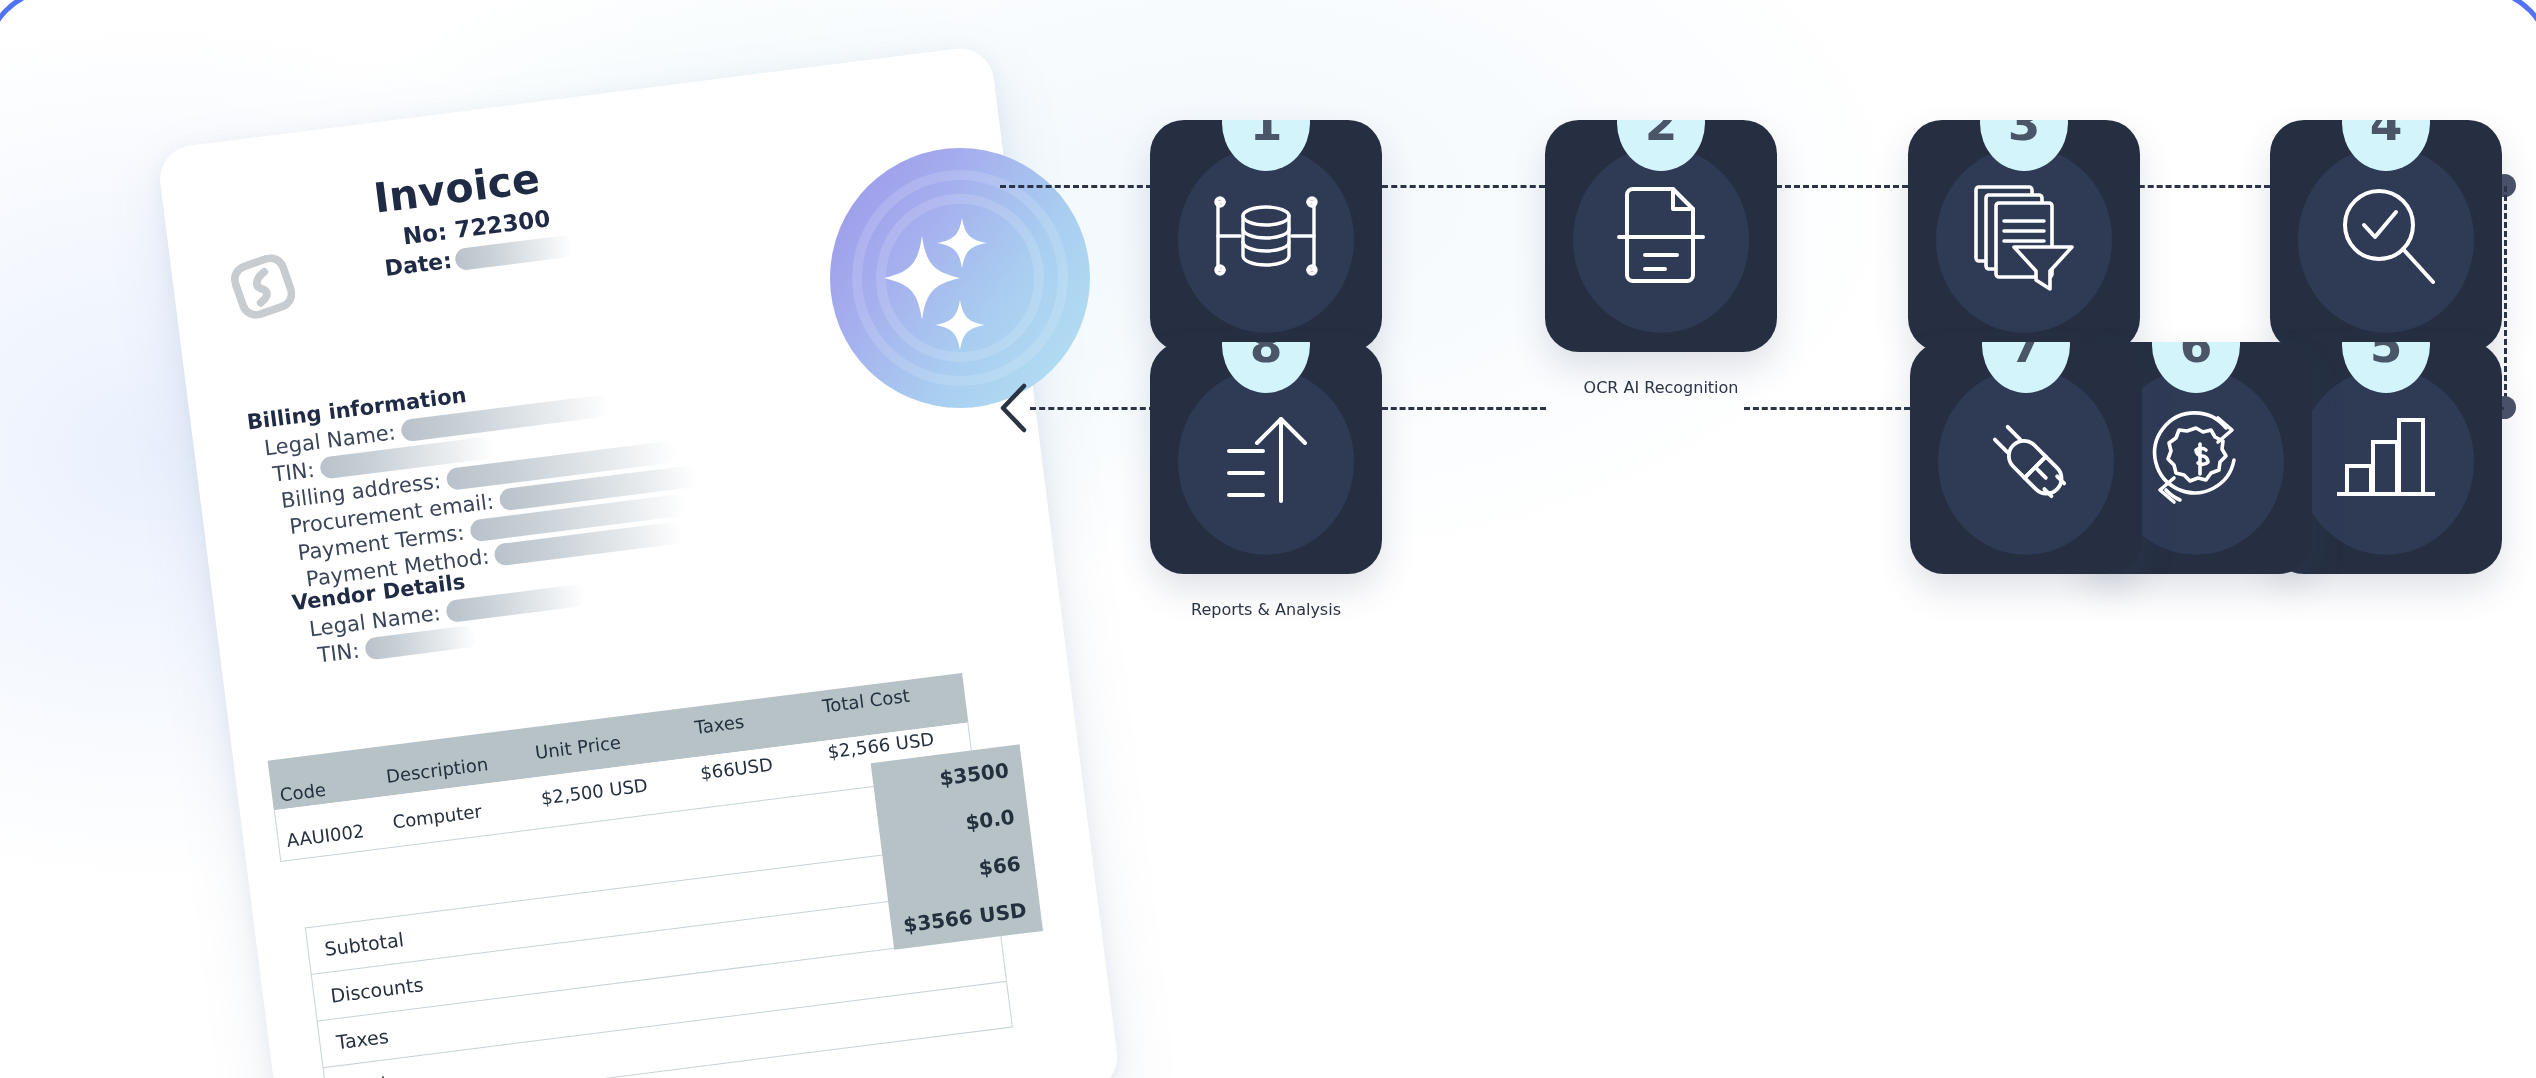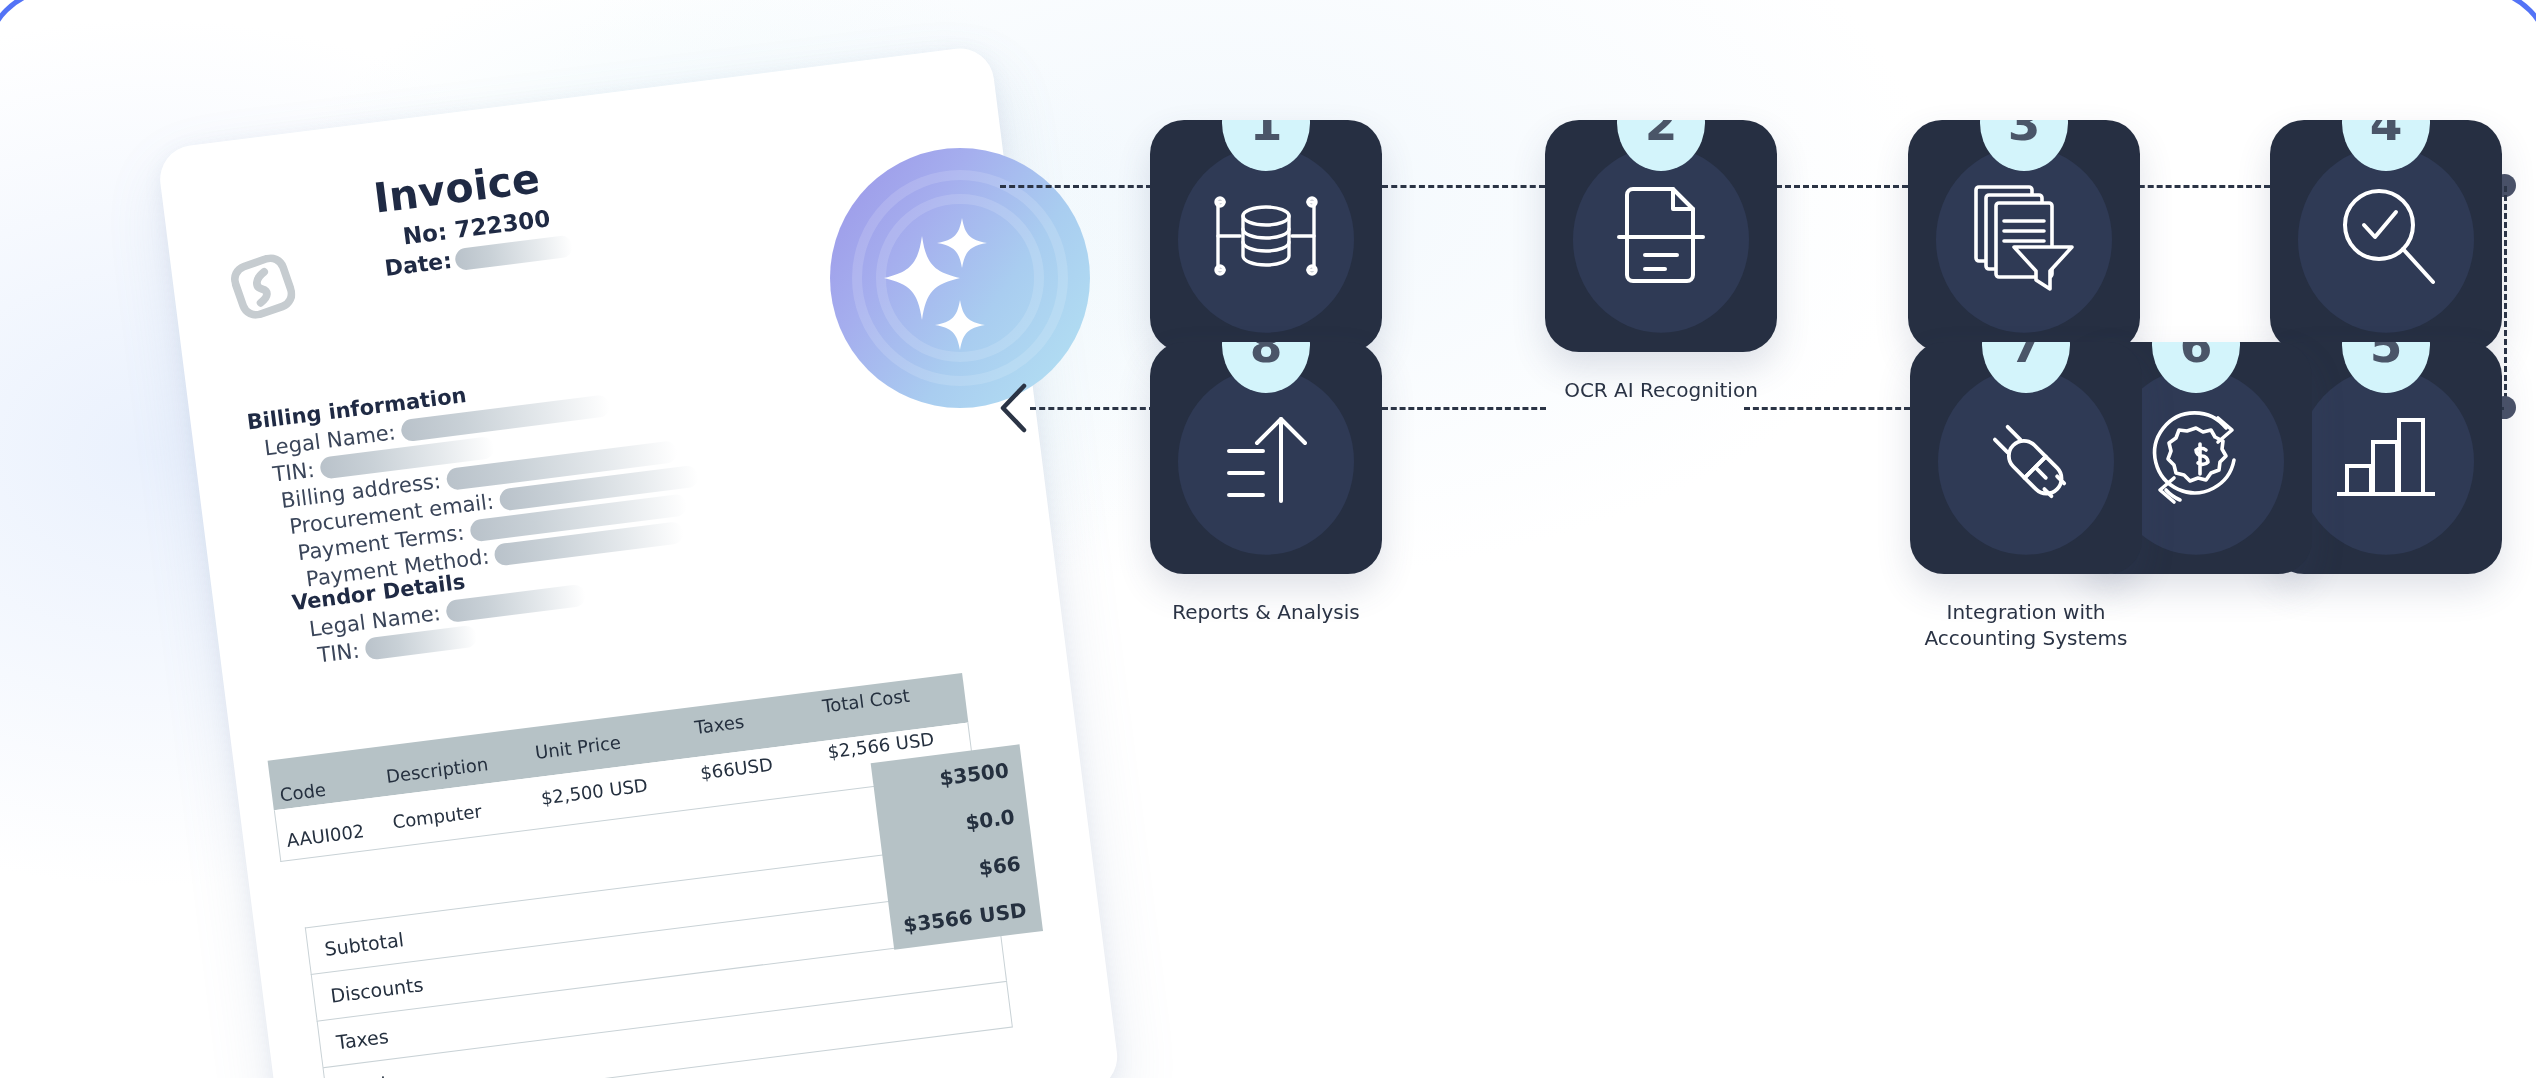--- a/index.html
+++ b/index.html
@@ -233,21 +233,21 @@
     font-family: "DejaVu Sans", sans-serif;
     font-weight: 700;
     font-size: 47px;
     color: #4a5568;
     z-index: 5;
   }
   .card-label {
     margin-top: 25px;
     text-align: center;
     font-family: "DejaVu Sans", sans-serif;
-    font-size: 20px;
+    font-size: 16px;
     color: #2b3445;
     line-height: 1.32;
     width: 246px;
     margin-left: -7px;
   }
 
   .dash-h {
     position: absolute;
     height: 0;
     border-top: 3px dashed #2b3445;
@@ -524,21 +524,20 @@
           <g fill="none" stroke="#fff" stroke-width="3.8" stroke-linecap="round" stroke-linejoin="round" transform="rotate(-45 55 55)">
             <path d="M40 38 h30 v16 a15 15 0 0 1 -15 15 a15 15 0 0 1 -15 -15 Z" transform="rotate(180 55 53)"></path>
             <path d="M46 20 v18 M64 20 v18"></path>
             <path d="M55 69 v14"></path>
             <path d="M40 100 h30 v-16 a15 15 0 0 0 -15 -15 a15 15 0 0 0 -15 15 Z" transform="rotate(180 55 84)"></path>
             <path d="M46 100 v-10 M64 100 v-10"></path>
           </g>
         </svg>
         <div class="badge">7</div>
       </div>
-      <div class="card-label">Integration with Accounting Systems</div>
     </div>
 
     <div class="card-node" style="left:0px; top:222px;">
       <div class="card">
         <div class="inner-circle"></div>
         <svg width="102" height="106" viewBox="0 0 102 106">
           <g fill="none" stroke="#fff" stroke-width="4" stroke-linecap="round" stroke-linejoin="round">
             <path d="M14 46 h34 M14 68 h34 M14 90 h34"></path>
             <path d="M66 96 v-82"></path>
             <path d="M42 38 l24 -24 l24 24"></path>

